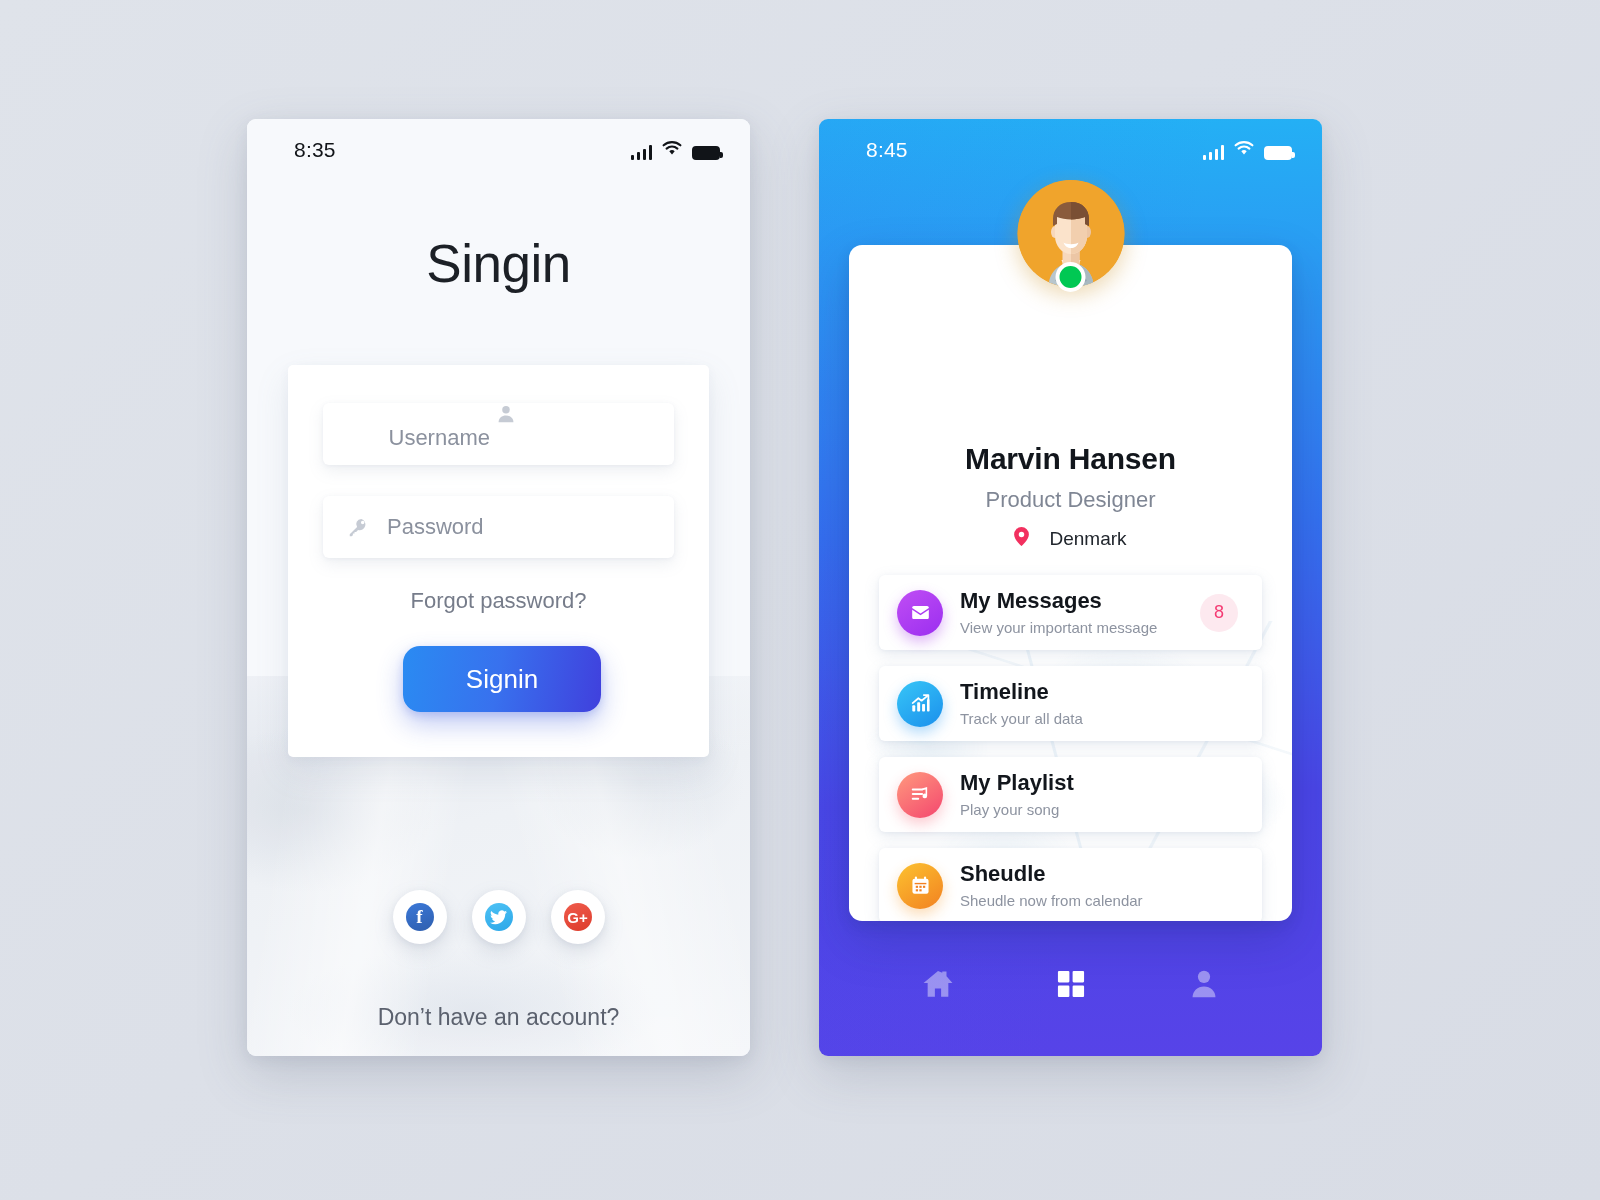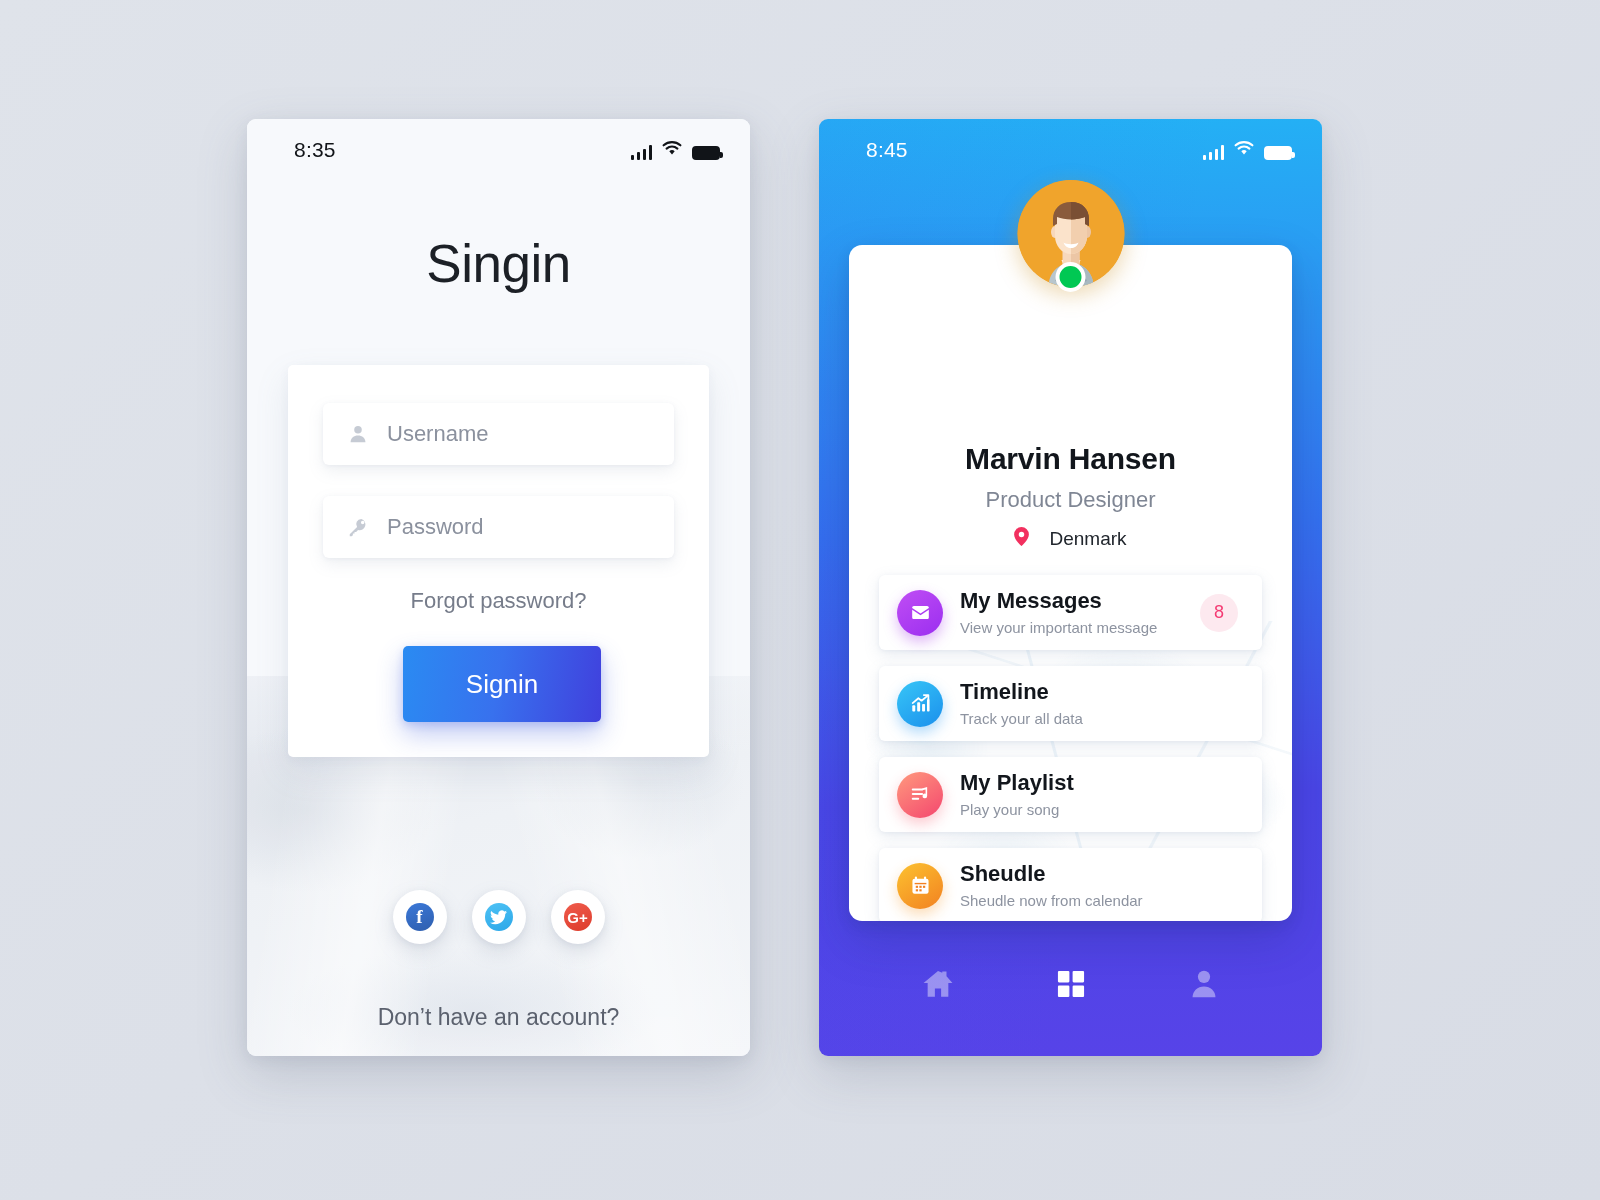--- a/index.html
+++ b/index.html
@@ -133,21 +133,21 @@
     left: 35px;
     width: 351px;
     height: 62px;
     background: #ffffff;
     border-radius: 6px;
     box-shadow: 0 6px 16px rgba(125,138,165,0.13), 0 1px 4px rgba(125,138,165,0.09);
     display: flex;
     align-items: center;
     padding: 0 0 0 24px;
   }
-  #field-username { top: 38px; }
+  #field-username { top: 38px; flex-direction: column; }
   #field-password { top: 131px; }
 
   .field-icon { width: 32px; display:flex; align-items:center; color:#c6cbd4; }
   .field-input {
     border: 0;
     outline: 0;
     background: transparent;
     font-family: inherit;
     font-size: 22px;
     color: #8b919e;
@@ -162,23 +162,23 @@
     text-align: center;
     font-size: 22px;
     color: #767c8a;
   }
 
   .signin-btn {
     position: absolute;
     top: 281px;
     left: 115px;
     width: 198px;
-    height: 76px;
+    height: 66px;
     border: 0;
-    border-radius: 5px;
+    border-radius: 17px;
     background: linear-gradient(100deg, #2a8bf2 0%, #3871ee 48%, #4040dd 100%);
     color: #ffffff;
     font-family: inherit;
     font-size: 26px;
     cursor: pointer;
     box-shadow: 0 12px 26px rgba(58,90,222,0.32), 0 3px 8px rgba(58,90,222,0.20);
   }
 
   .social-row {
     position: absolute;

